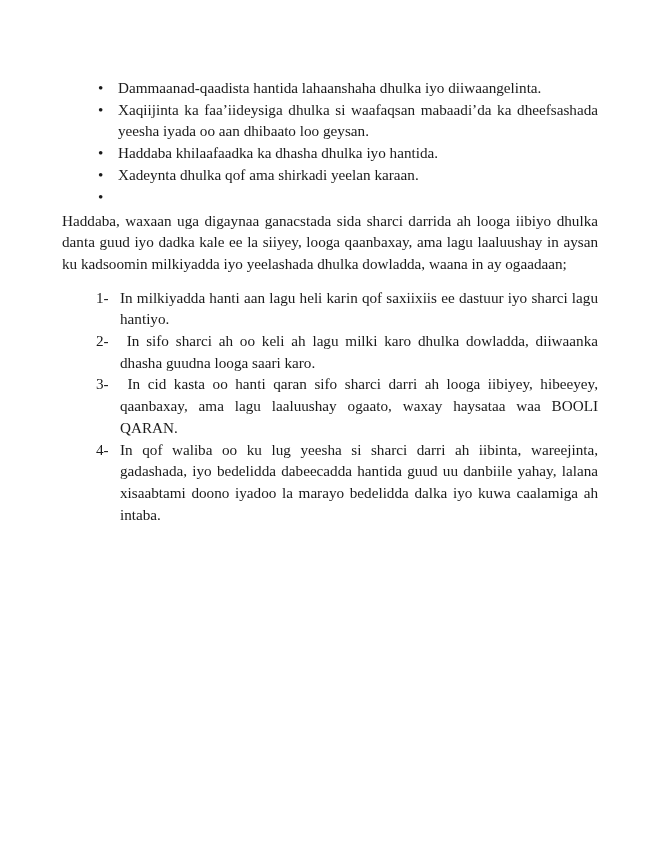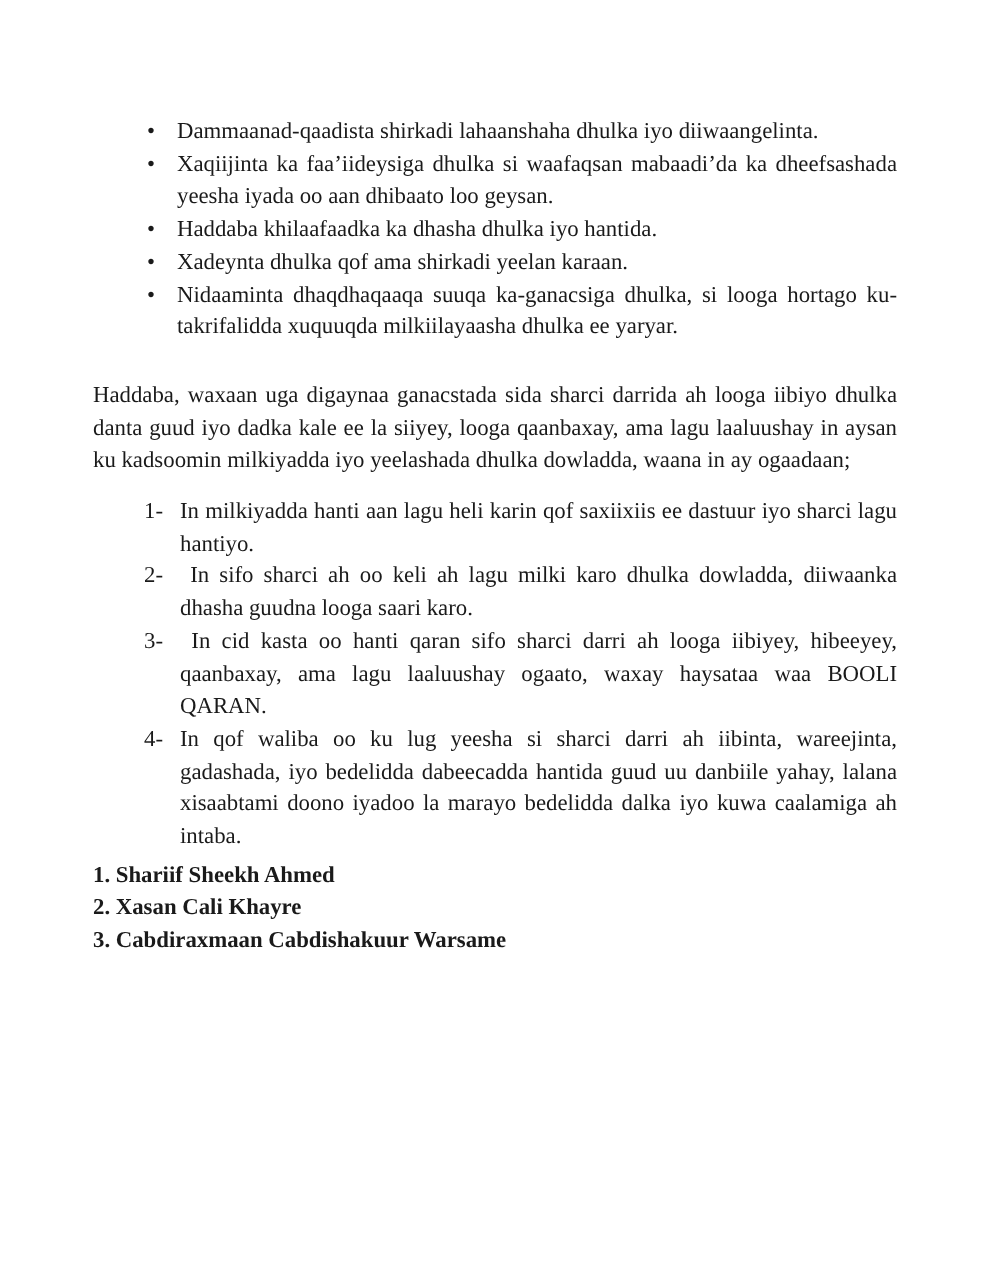--- a/index.html
+++ b/index.html
@@ -63,37 +63,36 @@
   }
 </style>
 </head>
 <body>
 
 <div class="page">
 
   <ul class="bullets">
     <li>
       <span class="bullet-glyph">•</span>
-      <span>Dammaanad-qaadista shirkadi lahaanshaha dhulka iyo diiwaangelinta.</span>
+      <span>Dammaanad-qaadista hantida lahaanshaha dhulka iyo diiwaangelinta.</span>
     </li>
     <li>
       <span class="bullet-glyph">•</span>
       <span>Xaqiijinta ka faa’iideysiga dhulka si waafaqsan mabaadi’da ka dheefsashada yeesha iyada oo aan dhibaato loo geysan.</span>
     </li>
     <li>
       <span class="bullet-glyph">•</span>
       <span>Haddaba khilaafaadka ka dhasha dhulka iyo hantida.</span>
     </li>
     <li>
       <span class="bullet-glyph">•</span>
       <span>Xadeynta dhulka qof ama shirkadi yeelan karaan.</span>
     </li>
     <li>
       <span class="bullet-glyph">•</span>
-      <span>Nidaaminta dhaqdhaqaaqa suuqa ka-ganacsiga dhulka, si looga hortago ku-takrifalidda xuquuqda milkiilayaasha dhulka ee yaryar.</span>
     </li>
   </ul>
 
   <p class="para">Haddaba, waxaan uga digaynaa ganacstada sida sharci darrida ah looga iibiyo dhulka danta guud iyo dadka kale ee la siiyey, looga qaanbaxay, ama lagu laaluushay in aysan ku kadsoomin milkiyadda iyo yeelashada dhulka dowladda, waana in ay ogaadaan;</p>
 
   <div class="numbered">
     <div class="num-item">
       <span class="num-marker">1-</span>
       <span class="num-text">In milkiyadda hanti aan lagu heli karin qof saxiixiis ee dastuur iyo sharci lagu hantiyo.</span>
     </div>
@@ -104,19 +103,14 @@
     <div class="num-item">
       <span class="num-marker">3-</span>
       <span class="num-text"> In cid kasta oo hanti qaran sifo sharci darri ah looga iibiyey, hibeeyey, qaanbaxay, ama lagu laaluushay ogaato, waxay haysataa waa BOOLI QARAN.</span>
     </div>
     <div class="num-item">
       <span class="num-marker">4-</span>
       <span class="num-text">In qof waliba oo ku lug yeesha si sharci darri ah iibinta, wareejinta, gadashada, iyo bedelidda dabeecadda hantida guud uu danbiile yahay, lalana xisaabtami doono iyadoo la marayo bedelidda dalka iyo kuwa caalamiga ah intaba.</span>
     </div>
   </div>
 
-  <div class="signatories">
-    <div>1. Shariif Sheekh Ahmed</div>
-    <div>2. Xasan Cali Khayre</div>
-    <div>3. Cabdiraxmaan Cabdishakuur Warsame</div>
-  </div>
 
 </div>
 
 </body></html>

